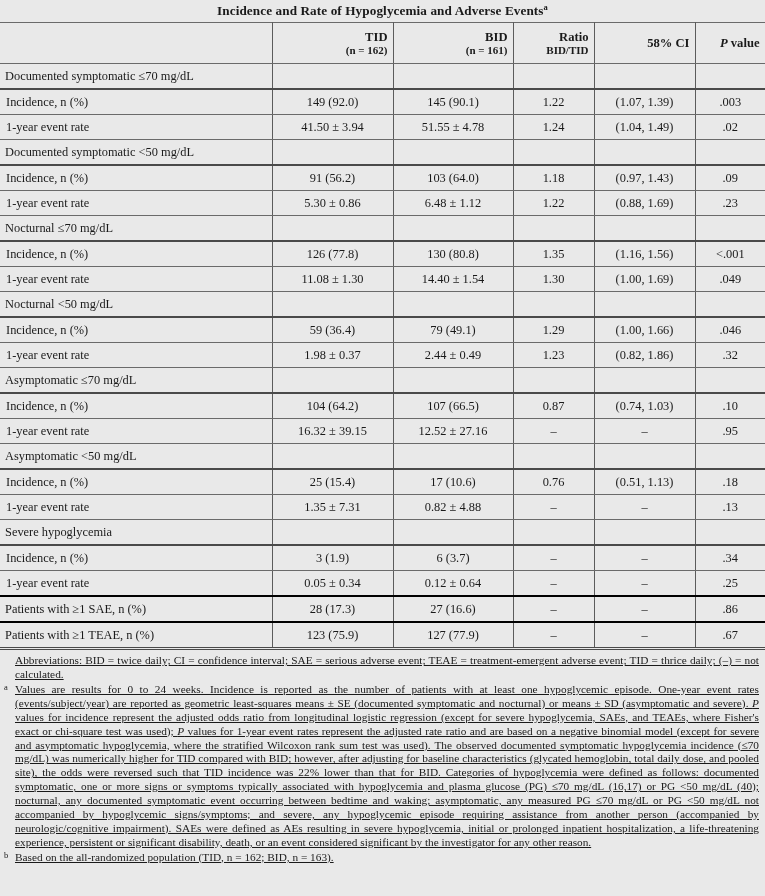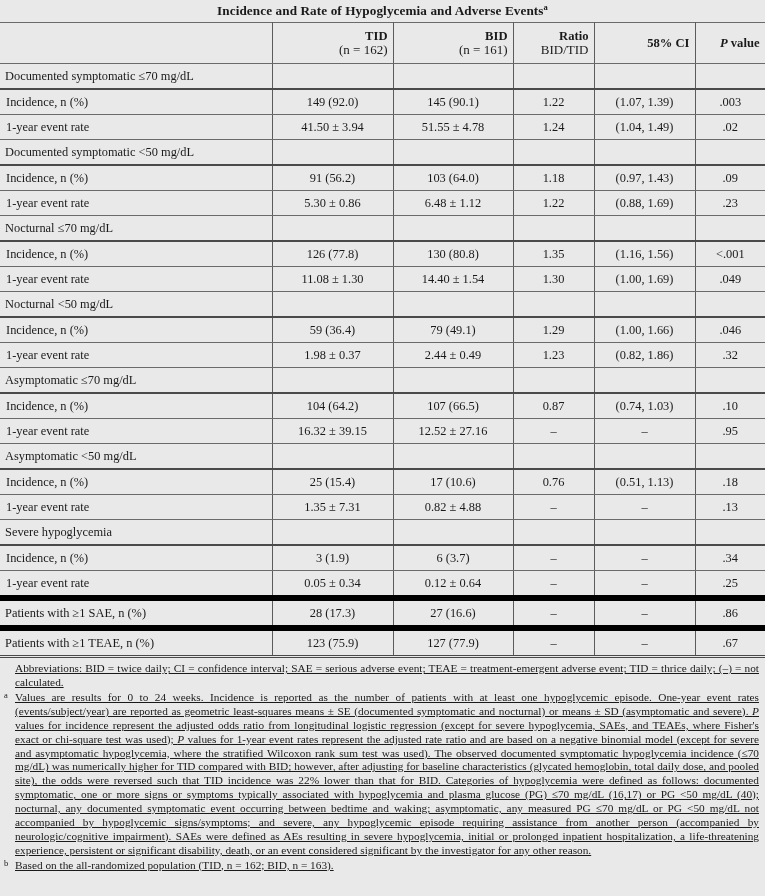--- a/index.html
+++ b/index.html
@@ -71,22 +71,22 @@
     text-align: right;
     line-height: 1.12;
     height: 36px;
     font-size: 12.6px;
   }
   thead tr th.hdr-blank {
     border-left: none;
   }
   thead th .sub {
     display: block;
-    font-weight: normal;
-    font-size: 13px;
+    font-weight: bold;
+    font-size: 11px;
   }
   thead th .pv i {
     font-style: italic;
   }
 
   tbody tr td {
     height: 20px;
   }
   tbody td.label {
     text-align: left;
@@ -106,21 +106,21 @@
     white-space: nowrap;
   }
   tbody td.pcol {
     border-right: none;
     text-align: center;
   }
   tbody tr.group td {
     border-bottom: 2px solid #4a4a4a;
   }
   tbody tr.section-start td {
-    border-top: 6px solid #000000;
+    border-top: 2px solid #000000;
     margin-left: 40px;
   }
   tbody tr:last-child td {
     border-bottom: 3px double #4a4a4a;
   }
 
   
   .footnotes {
     font-size: 11.3px;
     line-height: 1.23;

